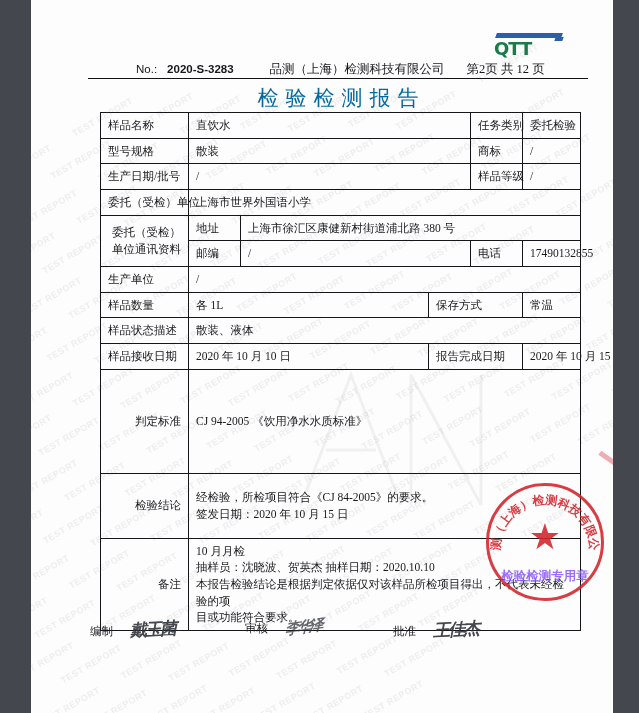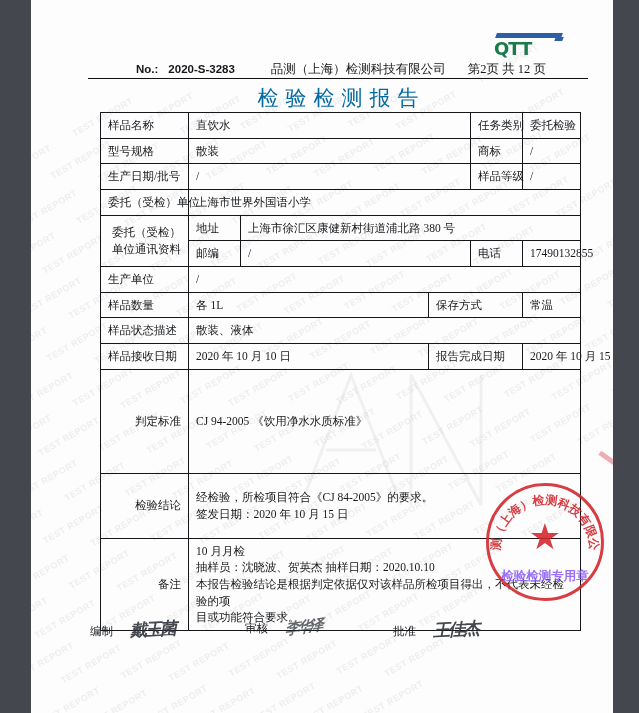--- a/index.html
+++ b/index.html
@@ -103,21 +103,21 @@
   .hdr-line {
     position: absolute;
     top: 61px;
     left: 57px;
     width: 500px;
     font-family: "Liberation Sans", sans-serif;
     font-size: 11.5px;
     color: #15171a;
     white-space: nowrap;
   }
-  .hdr-line .no-label { font-weight: bold; letter-spacing: 0px; padding-left: 48px; }
+  .hdr-line .no-label { font-weight: normal; letter-spacing: 0px; padding-left: 48px; }
   .hdr-line .no-value { font-weight: bold; margin-left: 10px; }
   .hdr-line .company { margin-left: 36px; font-family: "Liberation Serif", serif; font-size: 12.5px; }
   .hdr-line .pages   { margin-left: 22px; font-family: "Liberation Serif", serif; font-size: 12.5px; }
 
   .hdr-rule {
     position: absolute;
     left: 57px;
     top: 78px;
     width: 500px;
     height: 1px;

